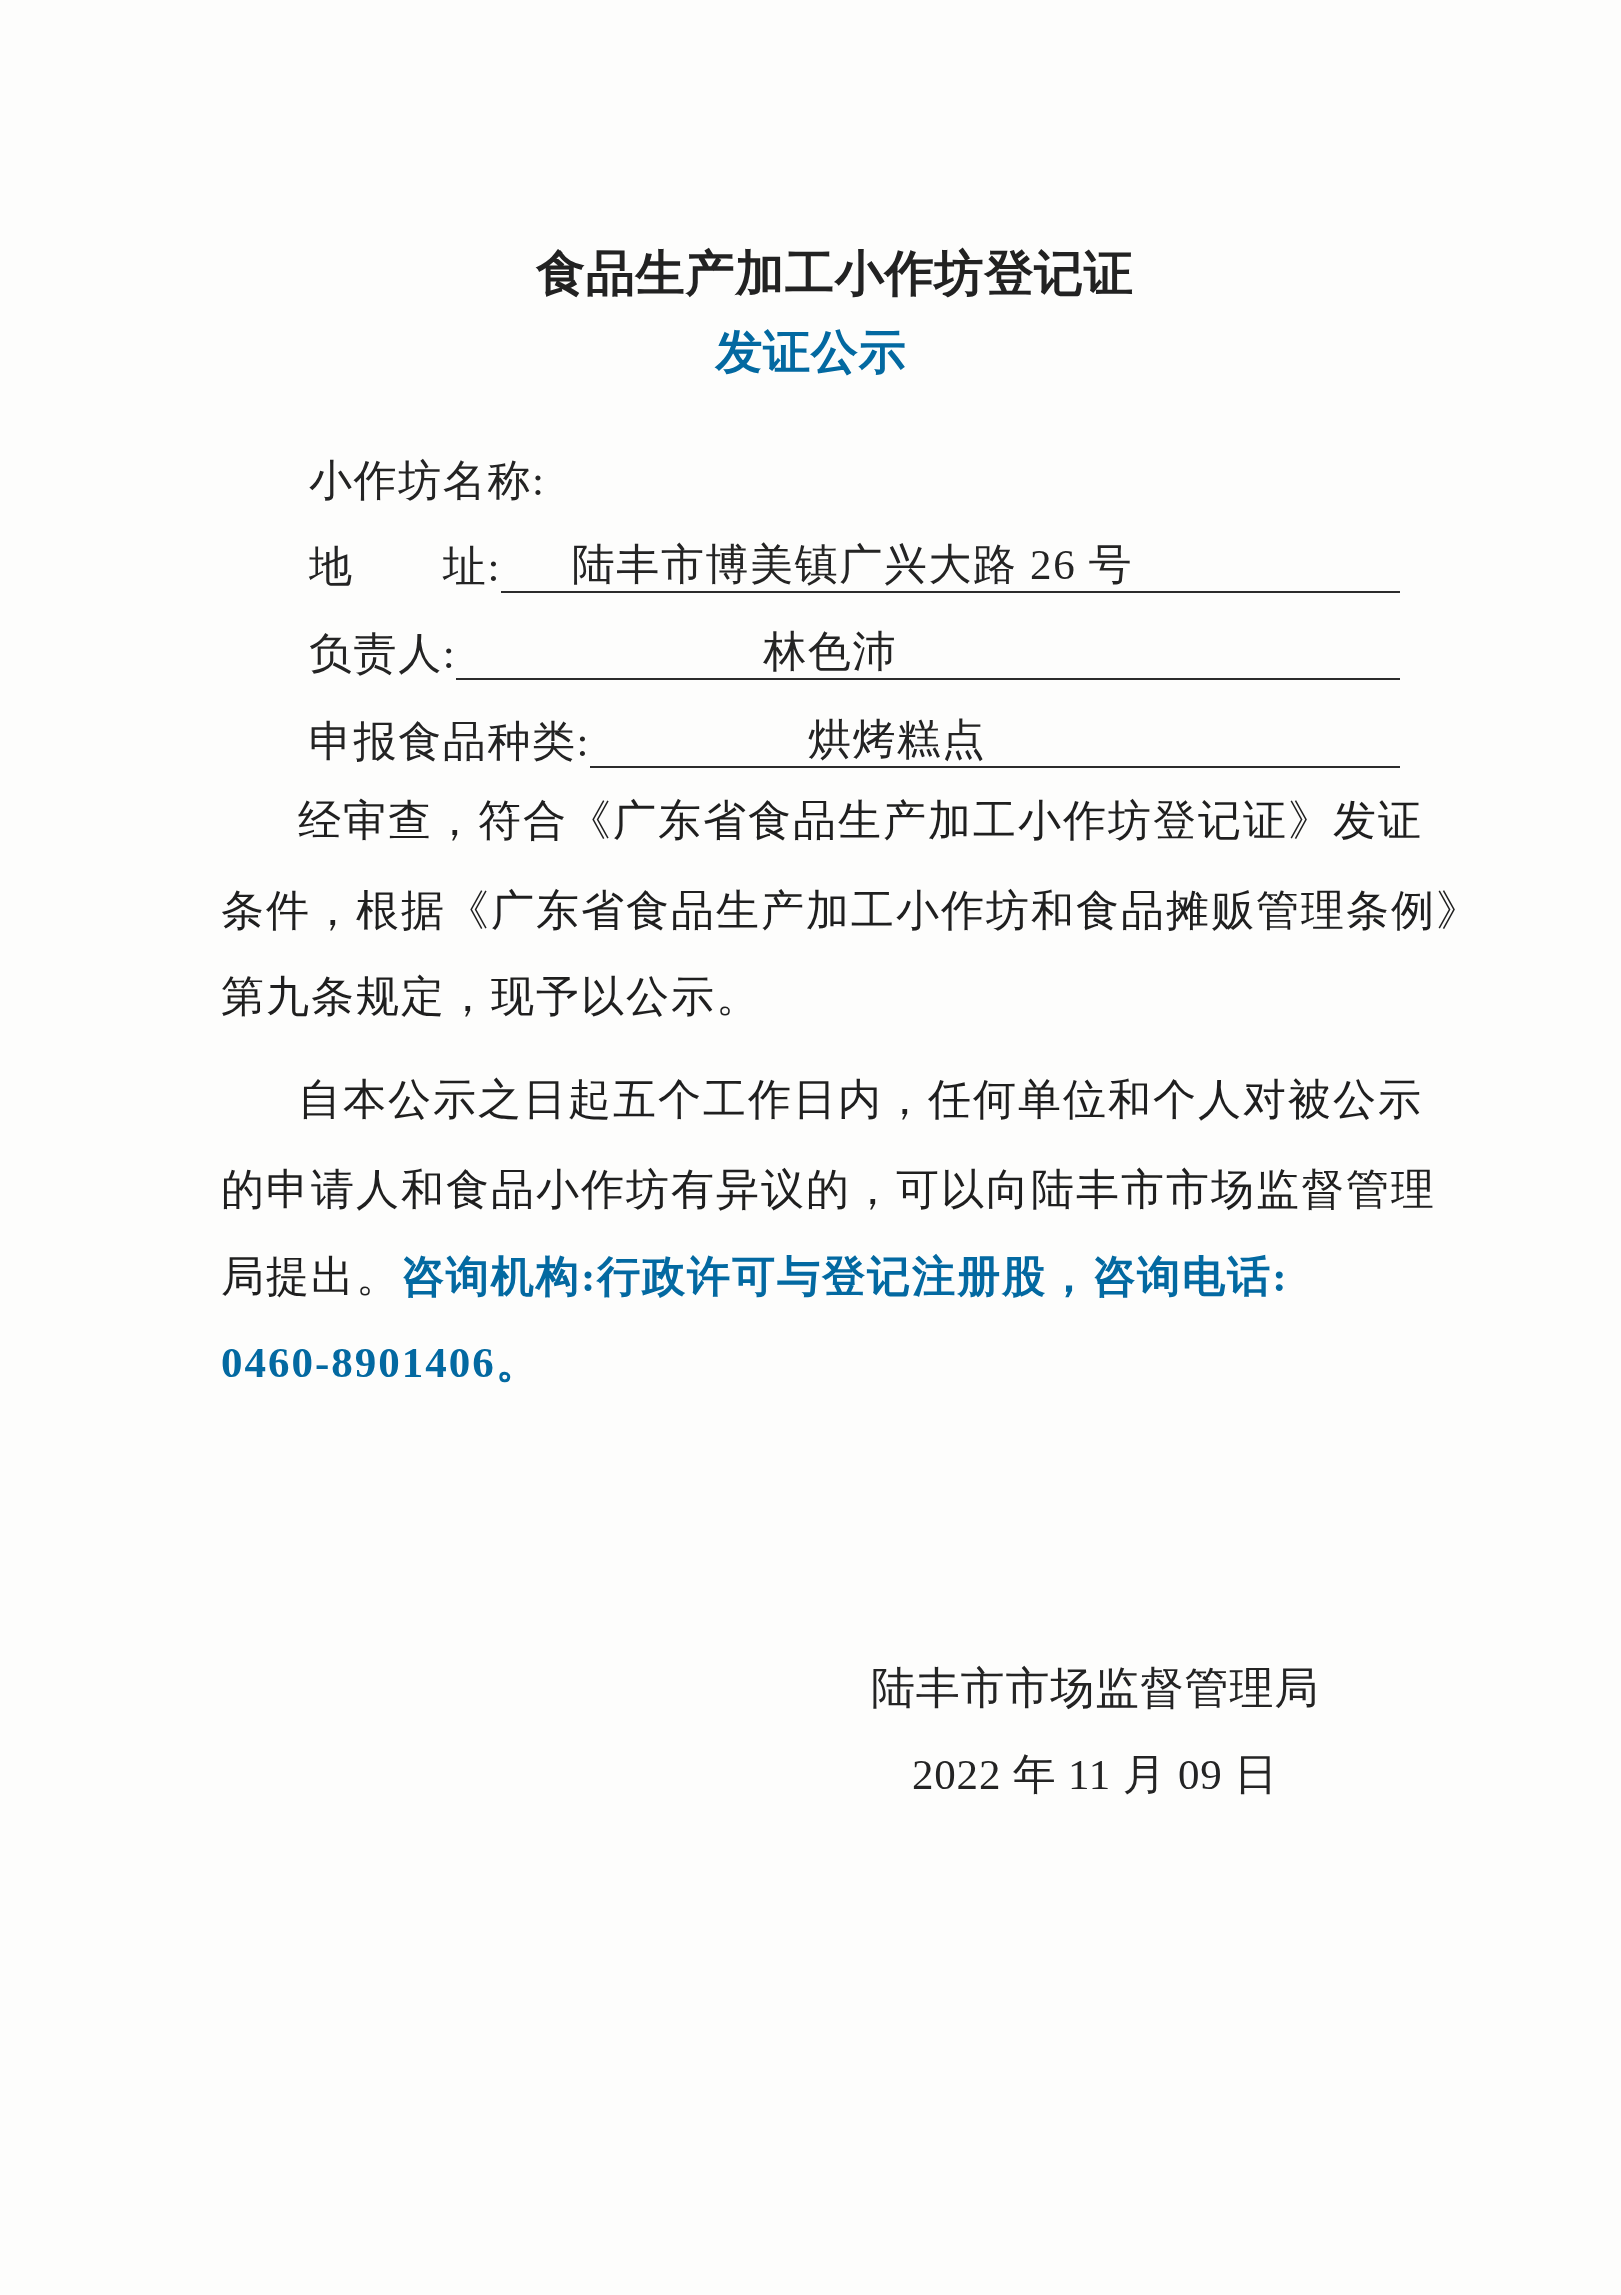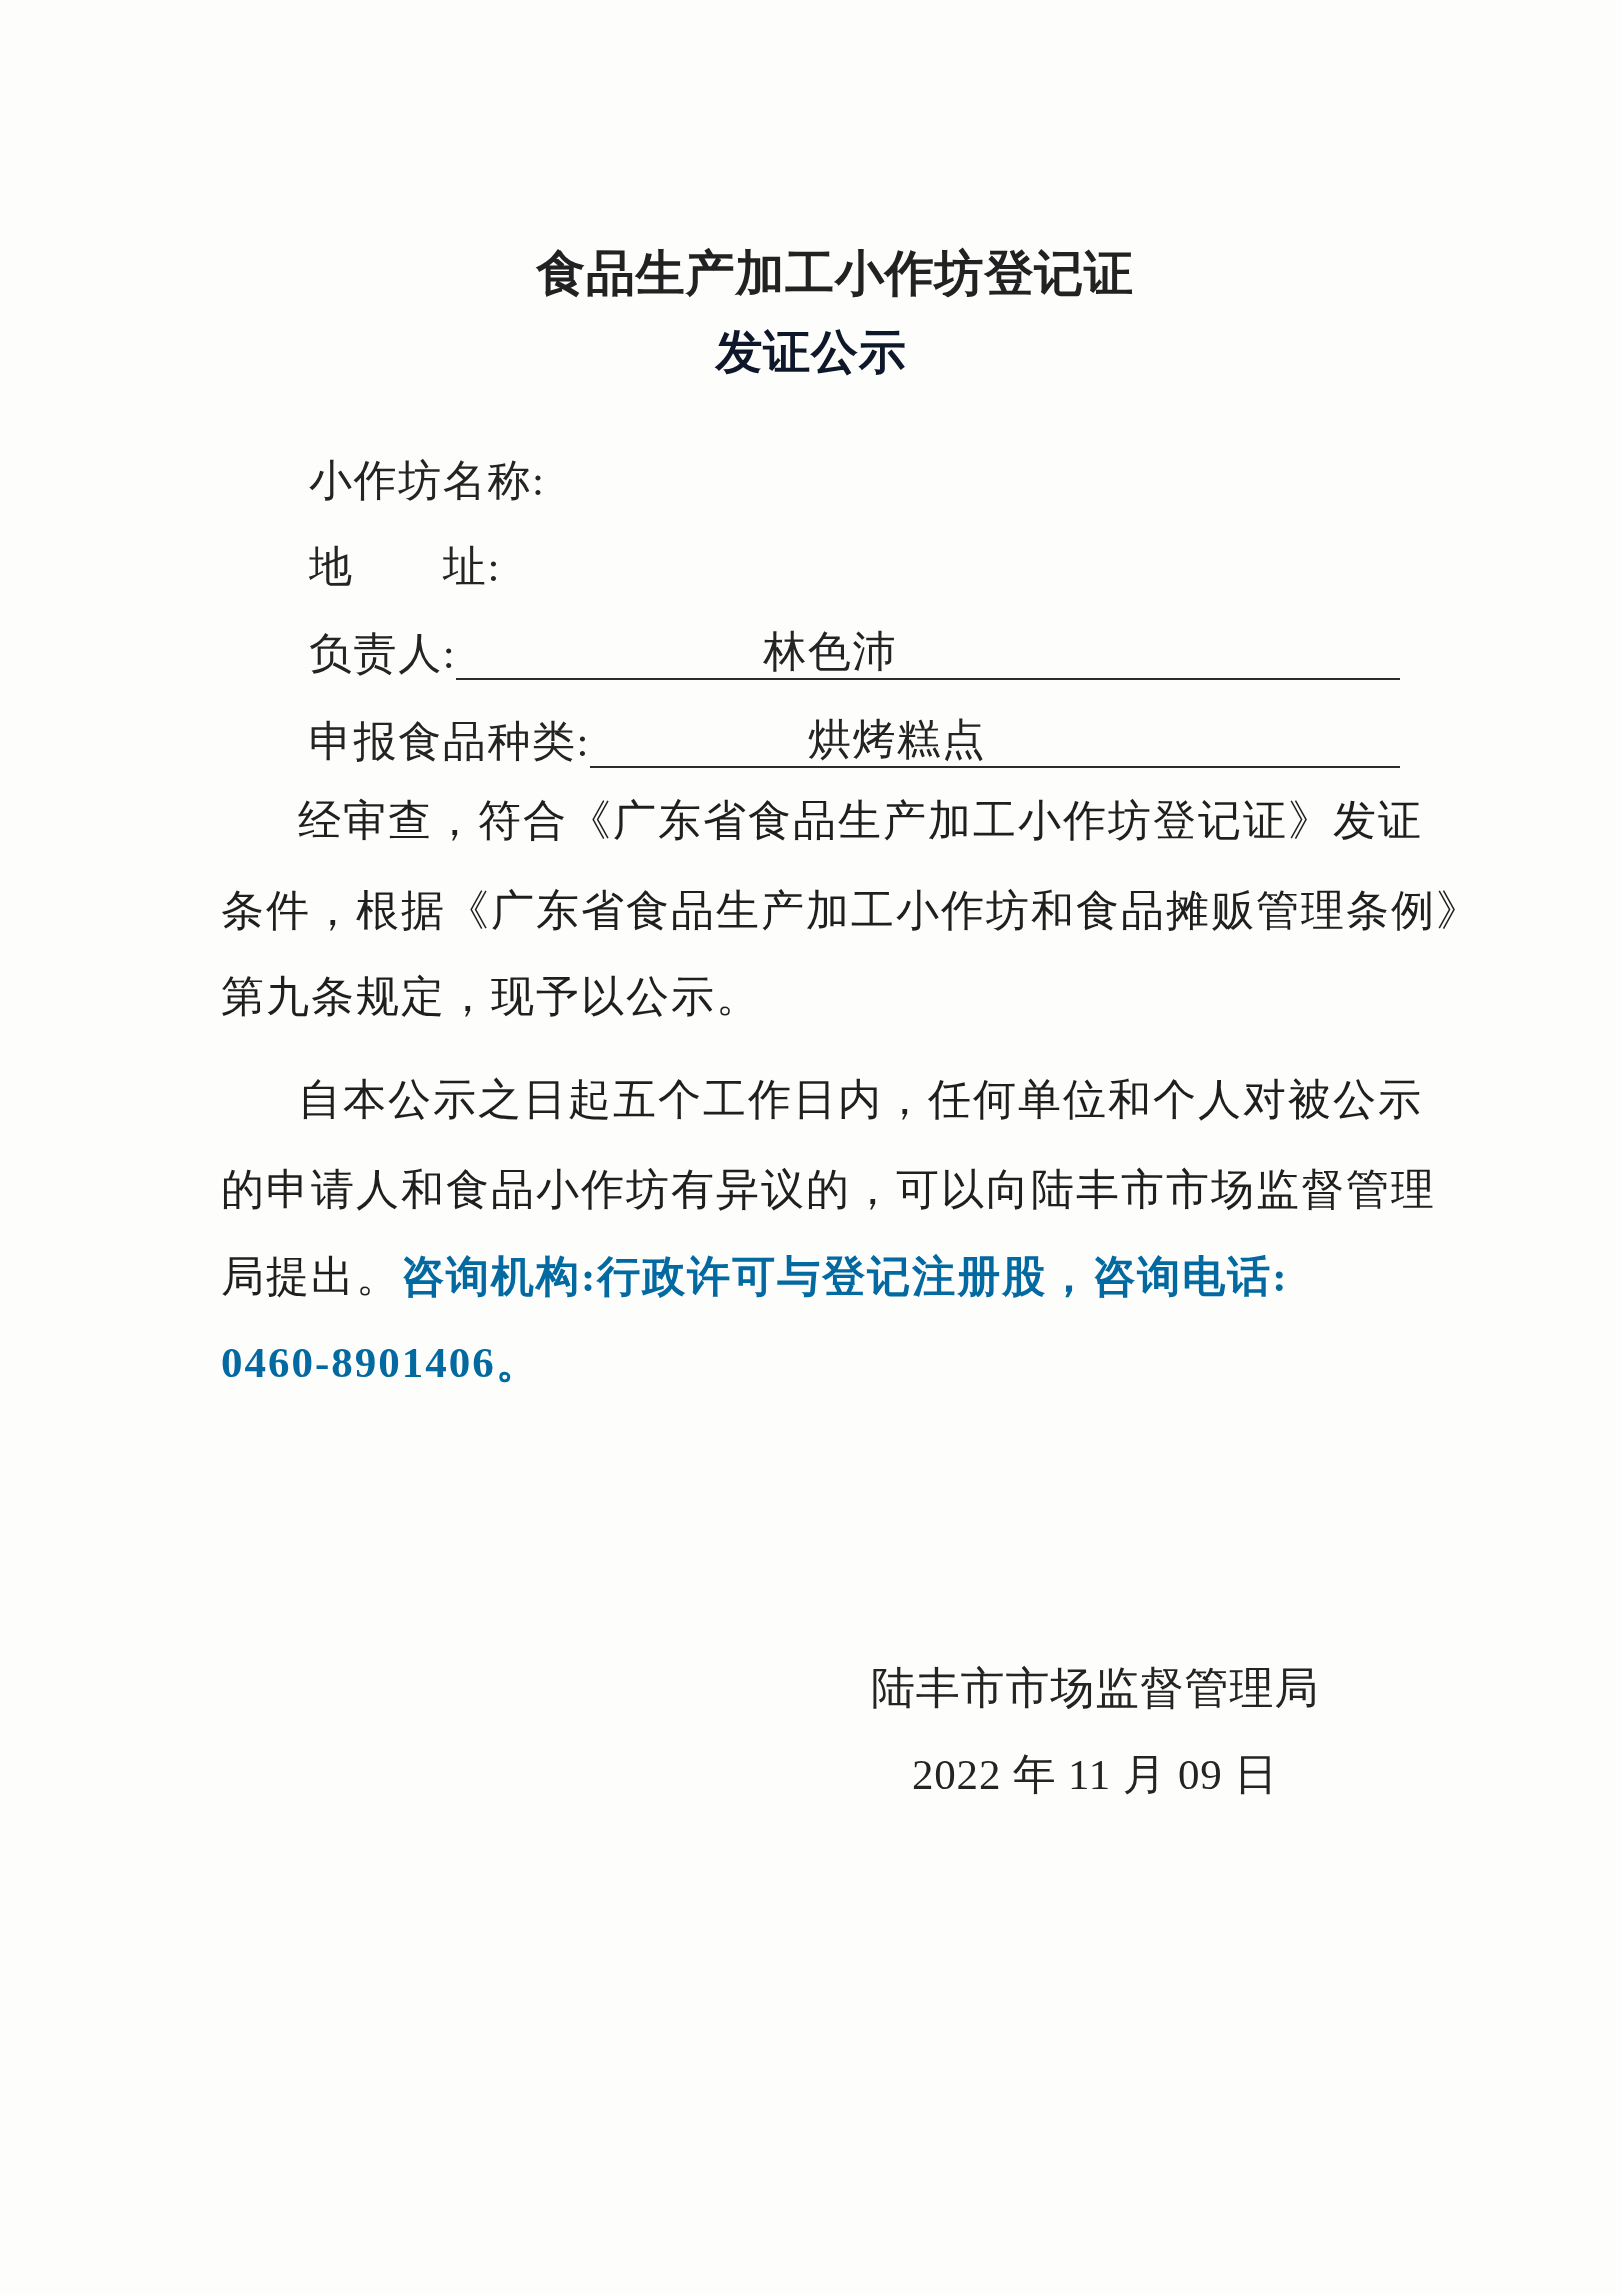--- a/index.html
+++ b/index.html
@@ -34,21 +34,21 @@
     position: absolute;
     top: 325px;
     left: 0;
     width: 100%;
     text-align: center;
     font-family: "Liberation Sans", "DejaVu Sans", sans-serif;
     font-weight: 700;
     font-size: 47px;
     line-height: 54px;
     letter-spacing: 0.8px;
-    color: #0f172a;
+    color: #0369a1;
   }
   .field-row {
     position: absolute;
     left: 309px;
     right: 222px;
     height: 52px;
     display: flex;
     align-items: flex-end;
     font-size: 43px;
     line-height: 52px;
@@ -121,20 +121,21 @@
   <div class="doc-title">食品生产加工小作坊登记证</div>
 
   <div class="doc-subtitle">发证公示</div>
 
   <div class="field-row row-1">
     <span class="flabel">小作坊名称:</span>
   </div>
 
   <div class="field-row row-2">
     <span class="flabel">地　　址:</span>
+    <span class="fvalue">陆丰市博美镇广兴大路 26 号</span>
   </div>
 
   <div class="field-row row-3">
     <span class="flabel">负责人:</span>
     <span class="fvalue">林色沛</span>
   </div>
 
   <div class="field-row row-4">
     <span class="flabel">申报食品种类:</span>
     <span class="fvalue">烘烤糕点</span>

